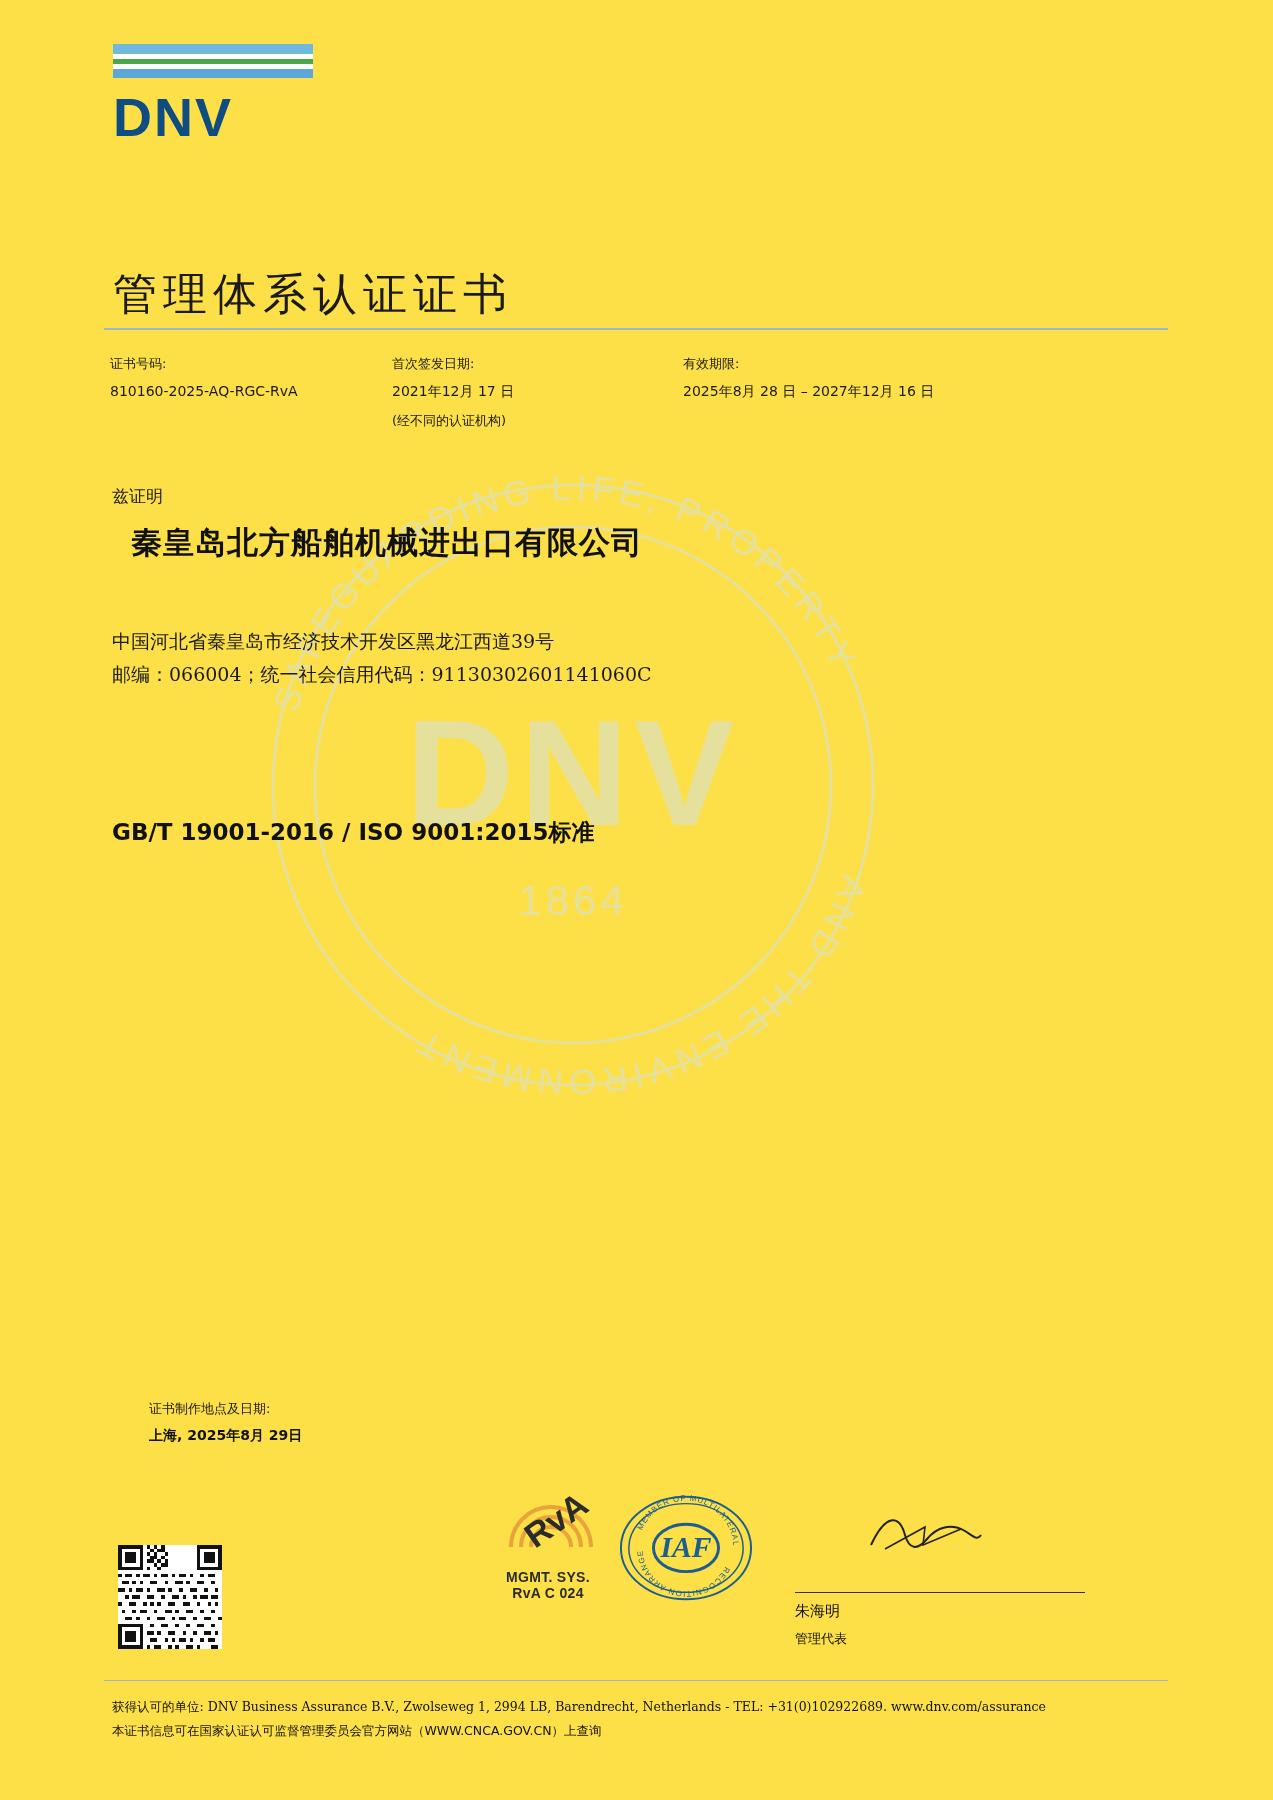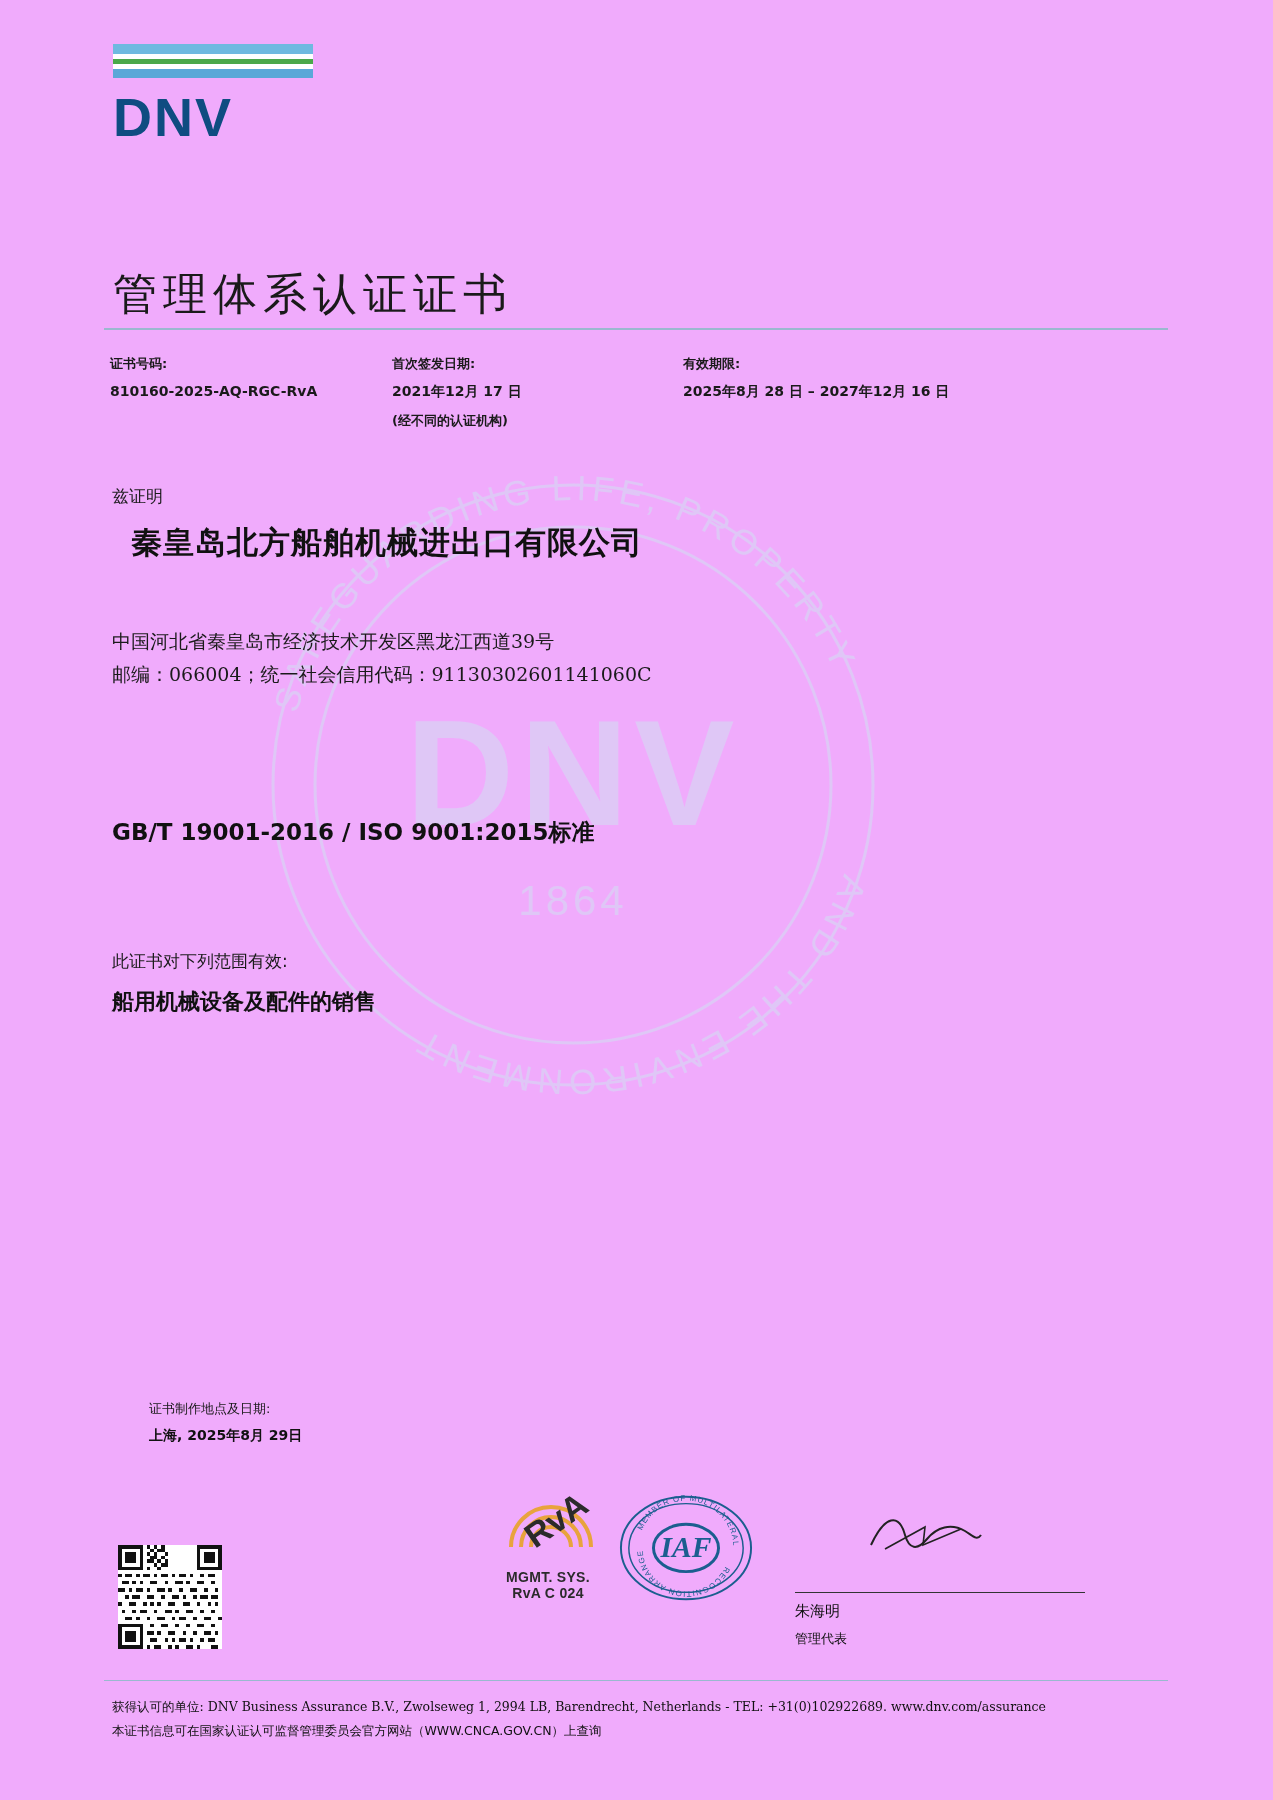--- a/index.html
+++ b/index.html
@@ -9,21 +9,21 @@
   }
   body {
     font-family: "Liberation Sans", sans-serif;
     color: #1a1a1a;
   }
   .page {
     position: relative;
     width: 1273px;
     height: 1800px;
     margin: 0 auto;
-    background: #f0abfc;
+    background: #fde047;
     overflow: hidden;
   }
 
   
   .logo {
     position: absolute;
     left: 113px;
     top: 44px;
     width: 200px;
   }
@@ -76,21 +76,21 @@
     background: #9ab8cf;
   }
 
   
   .meta {
     position: absolute;
     top: 355px;
     left: 0;
     width: 1273px;
   }
-  .meta-col { position: absolute; font-weight: bold; }
+  .meta-col { position: absolute; }
   .meta-col.c1 { left: 110px; }
   .meta-col.c2 { left: 392px; }
   .meta-col.c3 { left: 683px; }
   .meta-label {
     font-family: "DejaVu Sans", sans-serif;
     font-size: 13px;
     color: #1a1a1a;
     margin-bottom: 7px;
   }
   .meta-value {
@@ -325,24 +325,20 @@
 
   <div class="blk" style="top:625px;">
     <div class="addr">中国河北省秦皇岛市经济技术开发区黑龙江西道39号</div>
     <div class="addr">邮编：066004；统一社会信用代码：91130302601141060C</div>
   </div>
 
   <div class="blk" style="top:805px;">
     <div class="std">GB/T 19001-2016 / ISO 9001:2015标准</div>
   </div>
 
-  <div class="blk" style="top:950px;">
-    <div class="lbl-cn">此证书对下列范围有效:</div>
-    <div class="scope">船用机械设备及配件的销售</div>
-  </div>
 
   <div class="foot-left">
     <div class="foot-label">证书制作地点及日期:</div>
     <div class="foot-strong">上海,  2025年8月 29日</div>
   </div>
 
 
   <div class="qr">
     <svg viewBox="0 0 29 29" width="104" height="104" shape-rendering="crispEdges">
       <rect width="29" height="29" fill="#fff"></rect>

